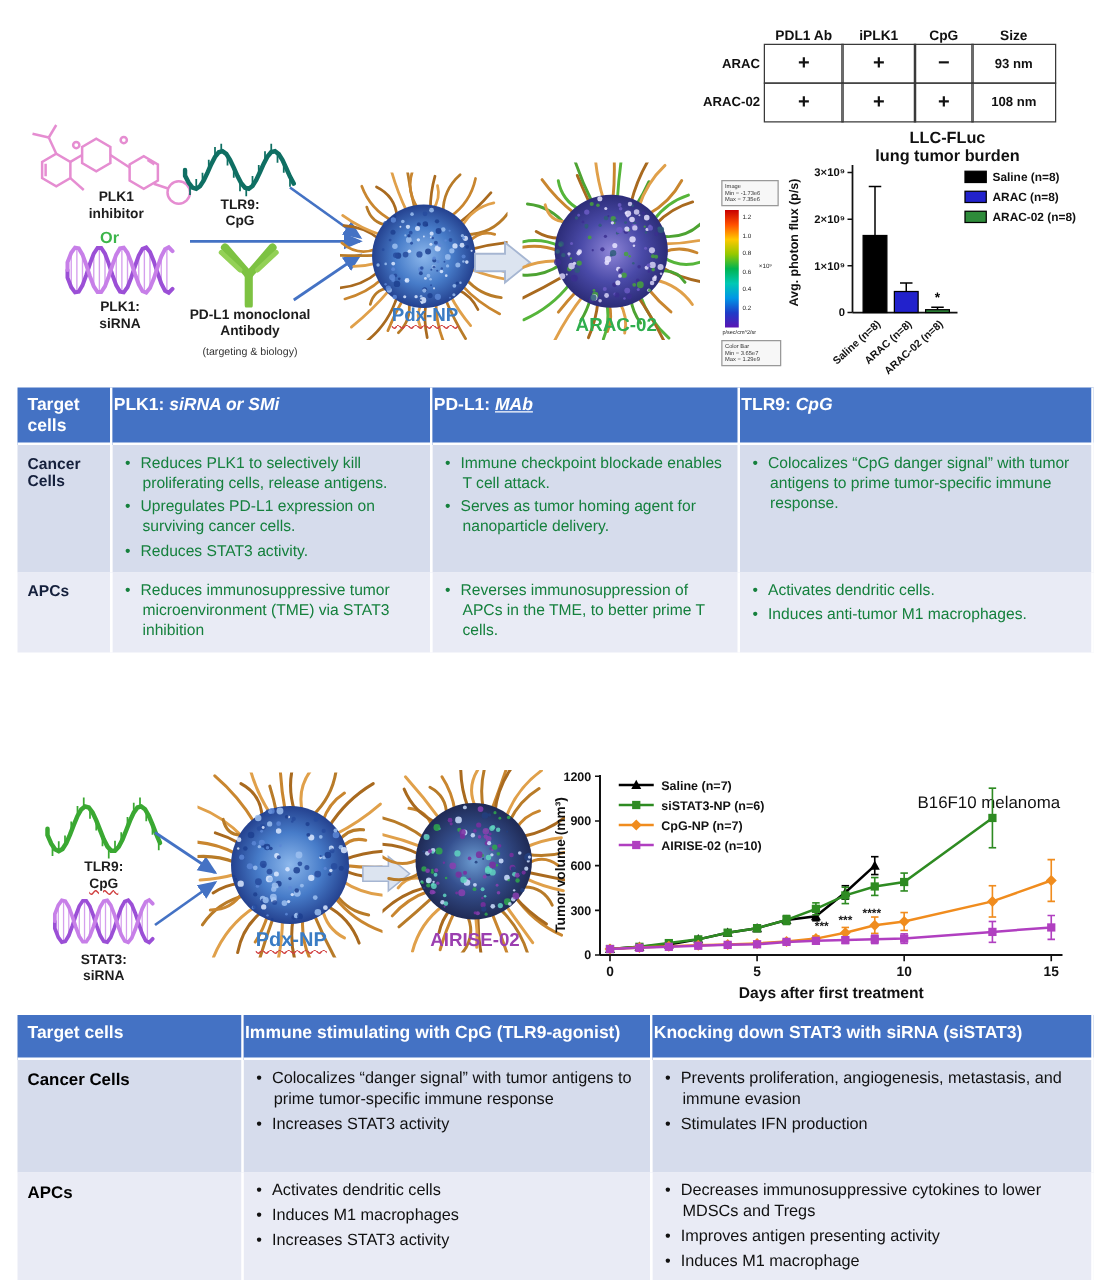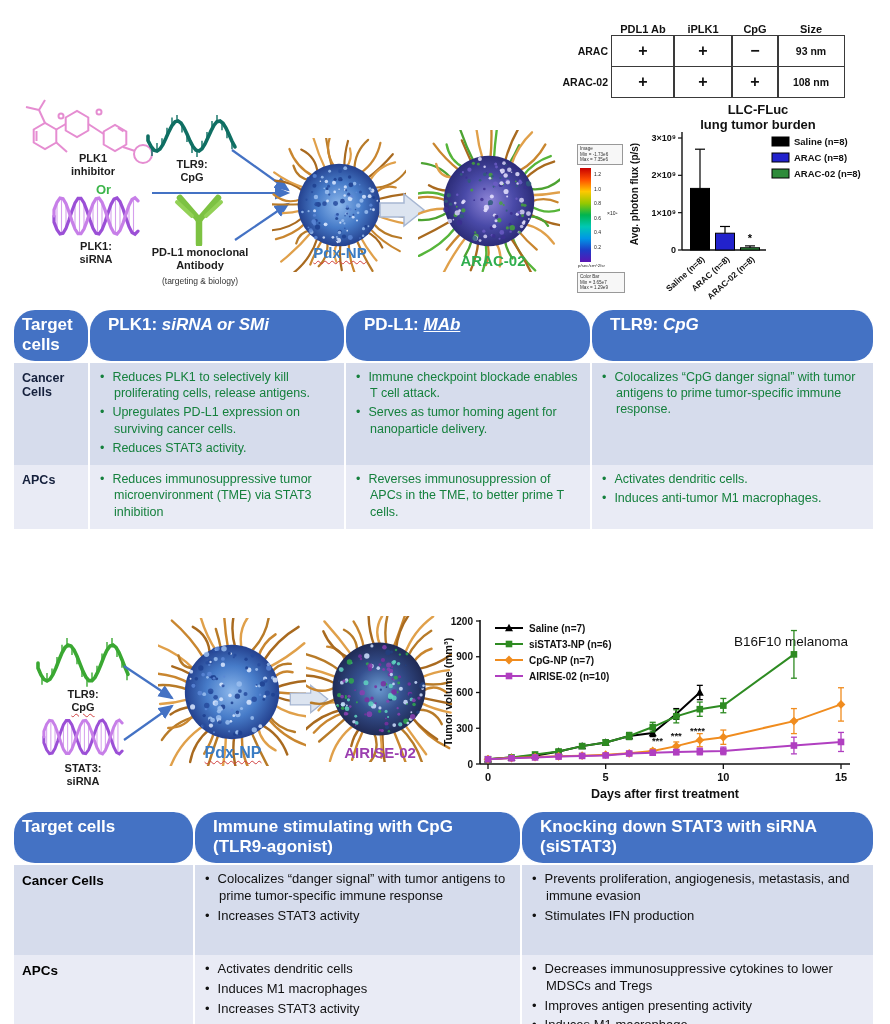--- a/index.html
+++ b/index.html
@@ -16,22 +16,22 @@
   
   #char-table{display:grid;grid-template-columns:50px 62px 58px 46px 66px;}
   .ct-h{font-weight:bold;font-size:11px;text-align:center;padding:1px 0;color:#111;}
   .ct-l{font-weight:bold;font-size:10.5px;text-align:right;padding-right:4px;color:#111;display:flex;align-items:center;justify-content:flex-end;}
   .ct-c{border:1.6px solid #3a3a3a;font-weight:bold;font-size:16px;text-align:center;color:#111;
         display:flex;align-items:center;justify-content:center;height:30px;margin:-0.8px;}
   .ct-s{font-size:10.5px;}
   
   table.datatable{border-collapse:separate;border-spacing:0;table-layout:fixed;width:100%;}
   table.datatable th,table.datatable td{vertical-align:top;text-align:left;}
-  .dt-head{background:#4472c4;color:#fff;font-weight:bold;font-size:17px;text-align:center;
-           padding:5px 18px;border-right:2px solid #fff;border-bottom:2px solid #fff;line-height:1.2;border-radius:21px;}
+  .dt-head{background:#4472c4;color:#fff;font-weight:bold;font-size:14px;text-align:center;
+           padding:5px 1px;border-right:2px solid #fff;border-bottom:2px solid #fff;line-height:1.2;}
   .dt-head.first{text-align:left;padding-left:8px;}
   .dt-label{font-weight:bold;font-size:13px;color:#15203c;padding:8px 6px 6px 8px;border-right:2px solid #fff;}
   .dt-cell{padding:6px 8px 6px 6px;border-right:2px solid #fff;}
   .dt-cell ul{margin:0;padding:0 0 0 4px;list-style:none;}
   .dt-cell li{padding-left:14px;text-indent:-14px;margin-bottom:3px;line-height:1.3;}
   .dt-cell li::before{content:"•";padding-right:8px;}
   #table1 .dt-cell,#table1 .dt-label{font-size:12.5px;color:#15803d;}
   #table1 .dt-label{color:#15203c;}
   #table2 .dt-cell{font-size:13px;color:#111;}
   #table2 .dt-label{font-size:13.5px;color:#000;}
@@ -111,21 +111,21 @@
       <line x1="71" y1="6.7" x2="71" y2="-1.3" stroke="#0f6f63" stroke-width="1.4"></line>
       <line x1="76" y1="7.2" x2="76" y2="15.2" stroke="#0f6f63" stroke-width="1.4"></line>
       <line x1="81" y1="15.2" x2="81" y2="23.2" stroke="#0f6f63" stroke-width="1.4"></line>
       <line x1="86" y1="26.3" x2="86" y2="34.3" stroke="#0f6f63" stroke-width="1.4"></line>
     </svg>
   <div class="abs diag-label" style="left:162px;top:158px;width:60px;">
     <span>TLR9:</span><br>
     <span>CpG</span>
   </div>
 
-  <div class="abs or-label" style="left:96px;top:182px;">Or</div>
+  <div class="abs or-label" style="left:80px;top:182px;">Or</div>
 
   <svg class="abs" style="left:52px;top:192px;" width="88" height="48" viewBox="0 0 88 48" id="helix-purple1">
       <line x1="5" y1="37.8" x2="5" y2="10.2" stroke="#c77fe8" stroke-width="1.1" opacity="0.75"></line>
       <line x1="9.5" y1="42.2" x2="9.5" y2="5.8" stroke="#c77fe8" stroke-width="1.1" opacity="0.75"></line>
       <line x1="14" y1="36.3" x2="14" y2="11.7" stroke="#c77fe8" stroke-width="1.1" opacity="0.75"></line>
       <line x1="18.5" y1="23.5" x2="18.5" y2="24.5" stroke="#c77fe8" stroke-width="1.1" opacity="0.75"></line>
       <line x1="23" y1="10.9" x2="23" y2="37.1" stroke="#c77fe8" stroke-width="1.1" opacity="0.75"></line>
       <line x1="27.5" y1="5.8" x2="27.5" y2="42.2" stroke="#c77fe8" stroke-width="1.1" opacity="0.75"></line>
       <line x1="32" y1="10.9" x2="32" y2="37.1" stroke="#c77fe8" stroke-width="1.1" opacity="0.75"></line>
       <line x1="36.5" y1="23.5" x2="36.5" y2="24.5" stroke="#c77fe8" stroke-width="1.1" opacity="0.75"></line>

